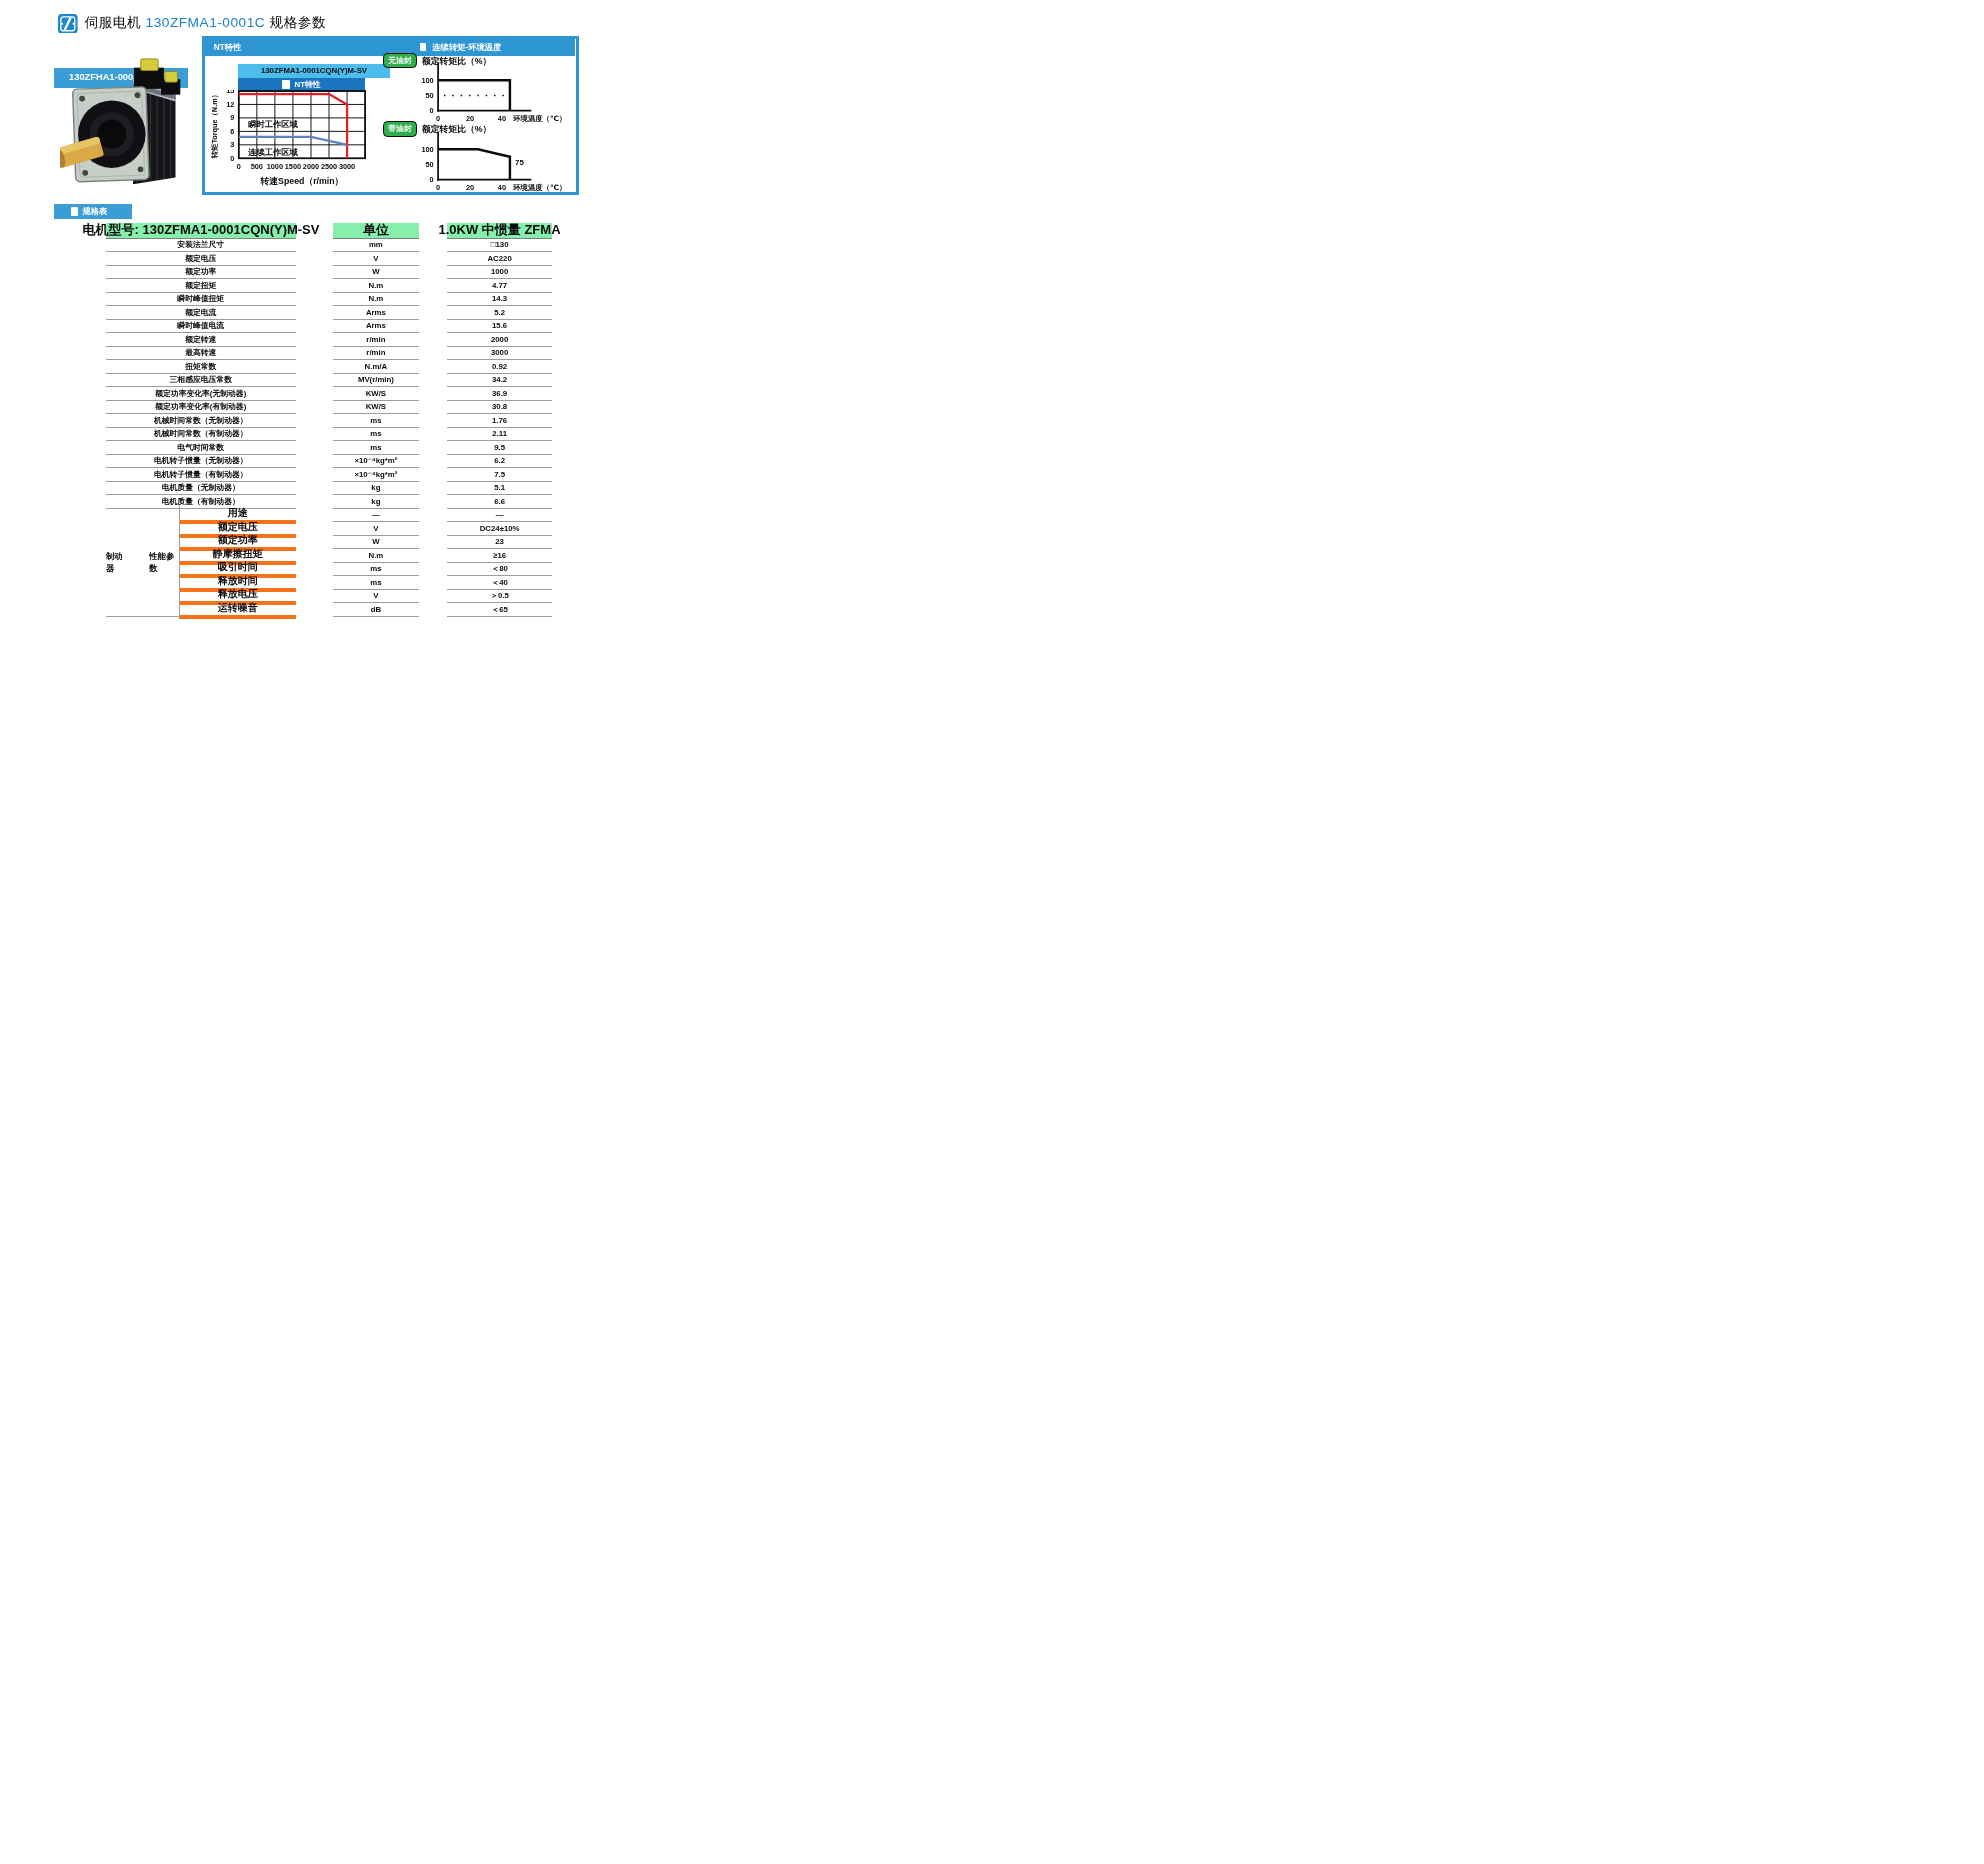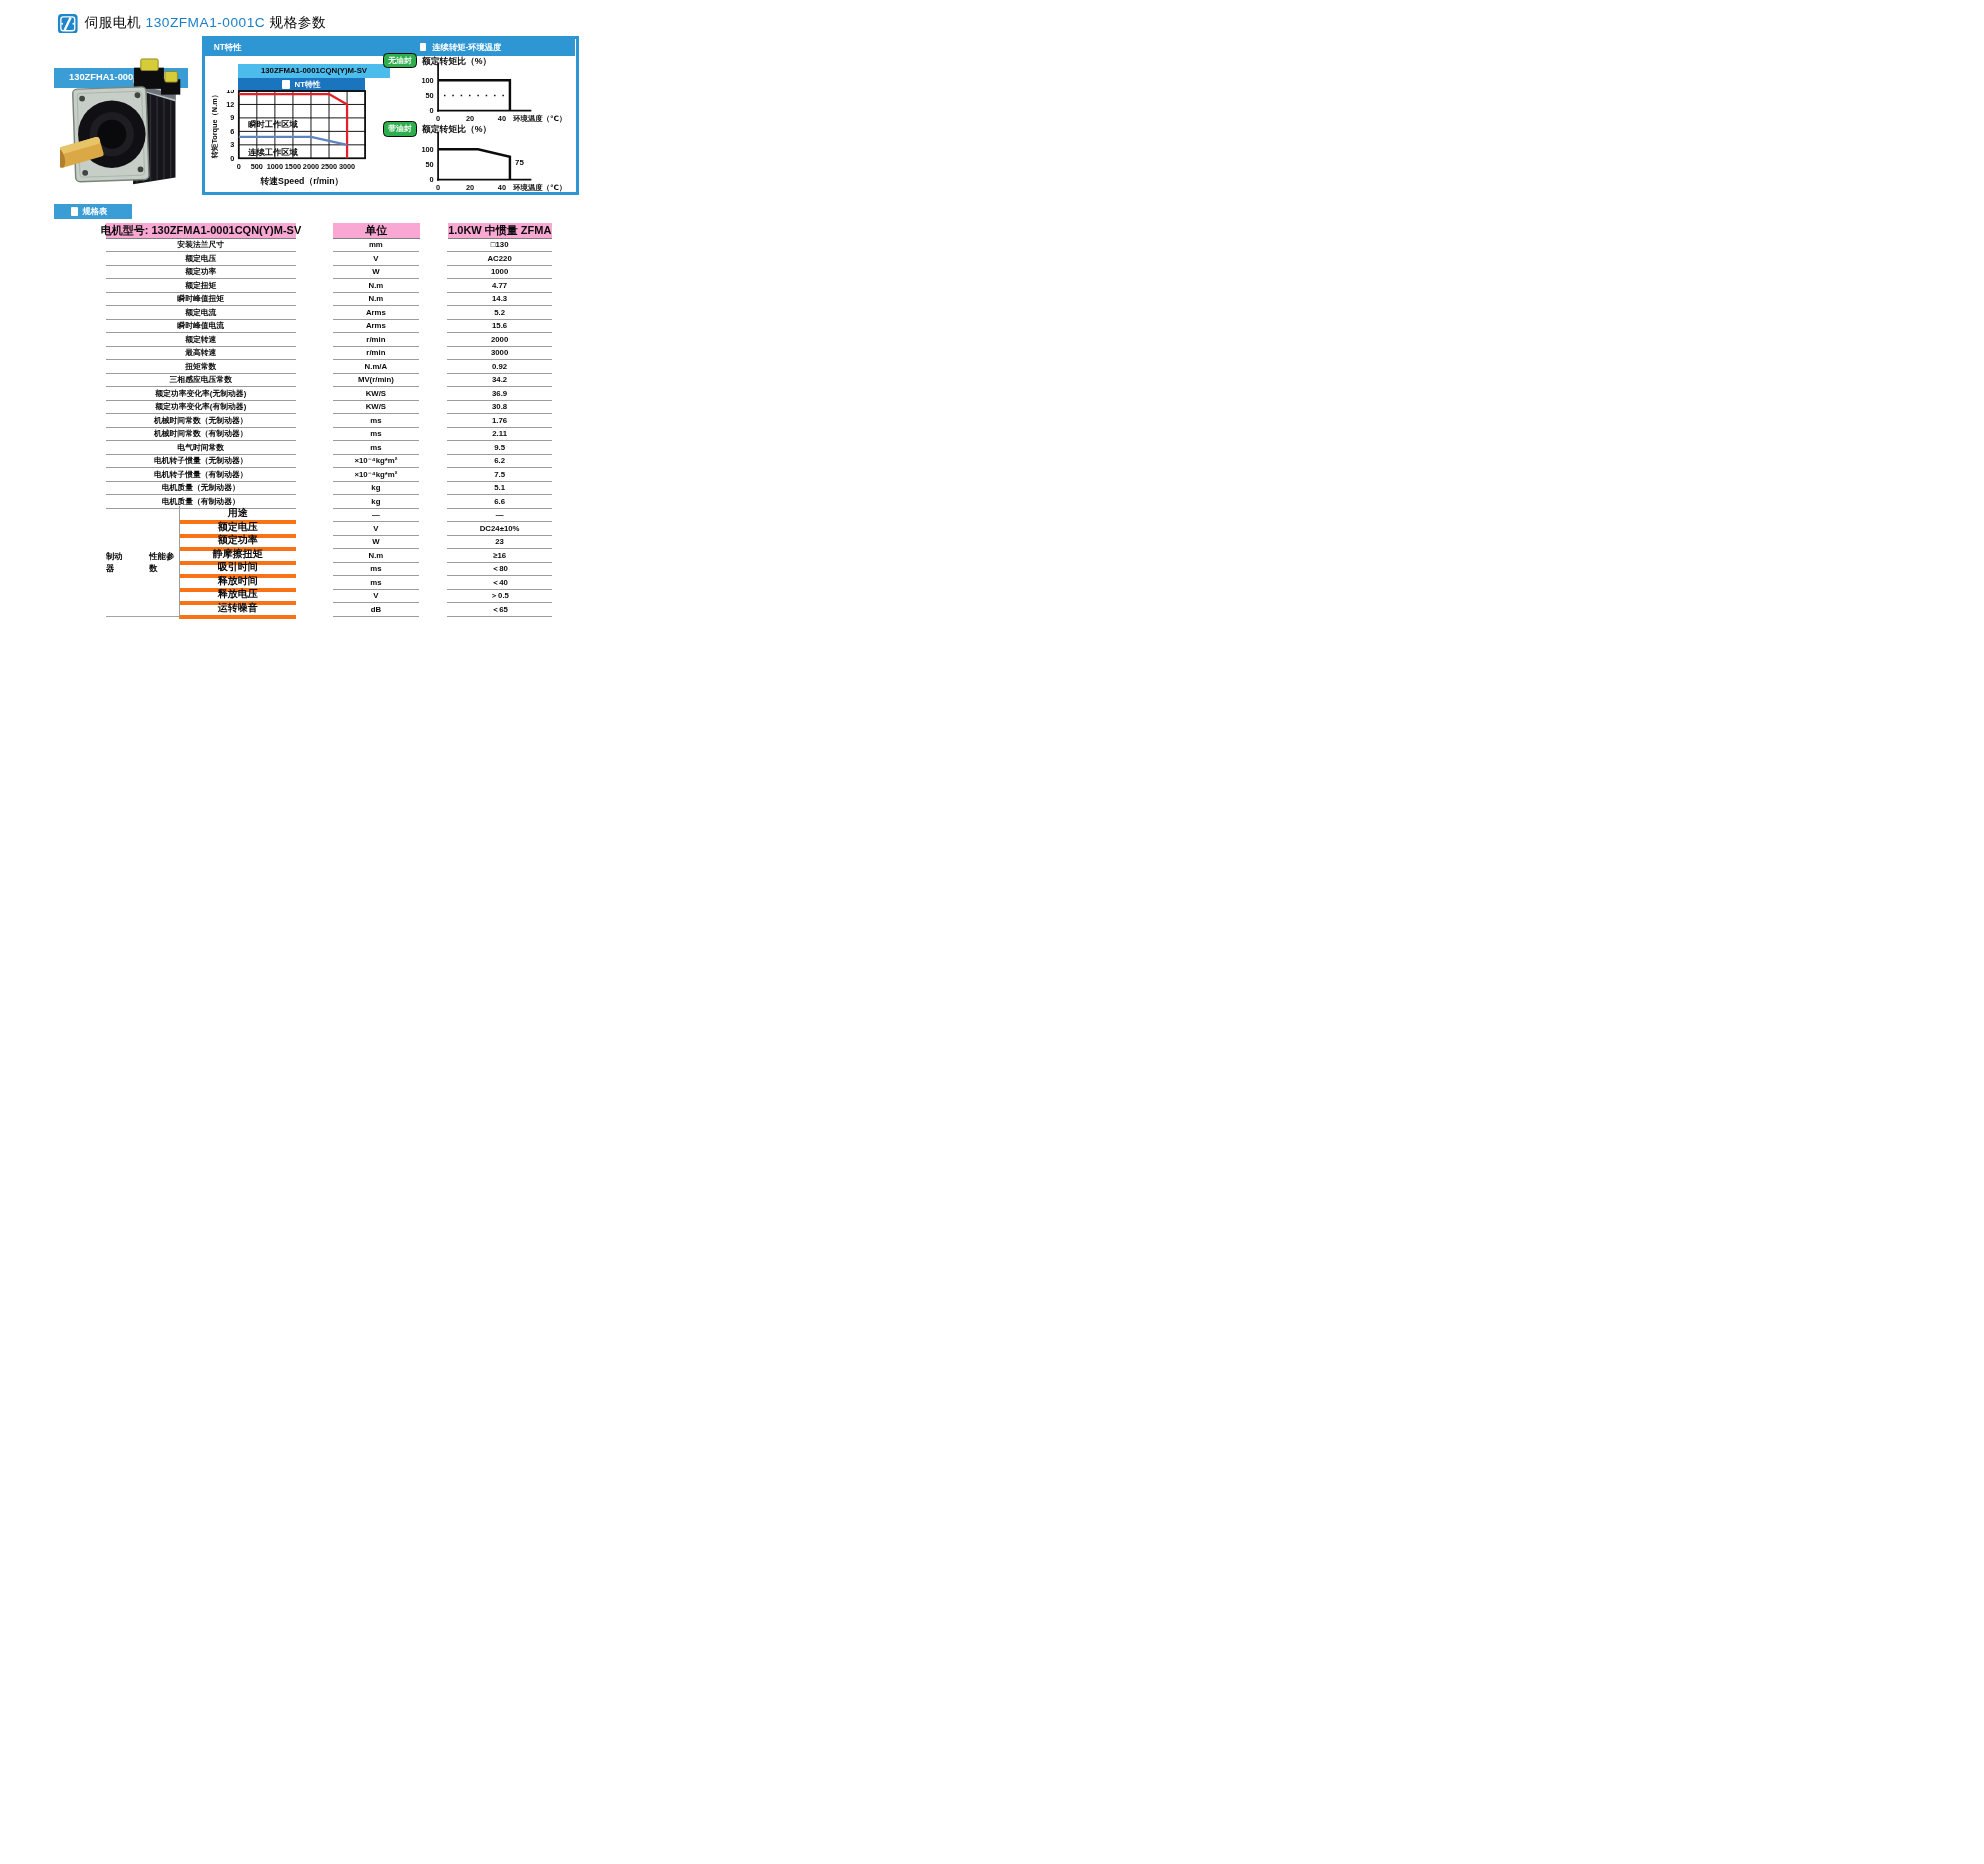--- a/index.html
+++ b/index.html
@@ -49,21 +49,21 @@
 
   
   #spec-table{left:106px;top:223px;width:446px;}
   .trow{display:flex;height:13.5px;}
   .thead{height:15.7px;}
   .cell{display:flex;align-items:center;justify-content:center;font-size:7.8px;font-weight:bold;
     border-bottom:1px solid #9c9c9c;box-sizing:border-box;white-space:nowrap;}
   .c1{width:190px;}
   .c2{width:87px;margin-left:37px;}
   .c3{width:105px;margin-left:28px;}
-  .thead .cell{background:#f9a8d4;border-bottom:1.5px solid #7f7f7f;font-size:11px;}
+  .thead .cell{background:#86efac;border-bottom:1.5px solid #7f7f7f;font-size:13px;}
   #brake-block{position:relative;}
   .trow.sub .c1{border-bottom:none;padding:0;display:flex;}
   .c1a{width:73px;flex:none;}
   .c1b{flex:1;display:flex;align-items:center;justify-content:center;border-bottom:4px solid #f97316;
     border-left:1px solid #9c9c9c;box-sizing:border-box;font-size:10px;font-weight:bold;text-align:right;}
   #brake-label{position:absolute;left:0;top:0;width:73px;height:100%;display:flex;flex-direction:row;
     align-items:center;justify-content:center;font-size:8.3px;font-weight:bold;line-height:1.5;
     border-bottom:1px solid #a3a3a3;box-sizing:border-box;gap:21px;}
 </style>
 </head>

